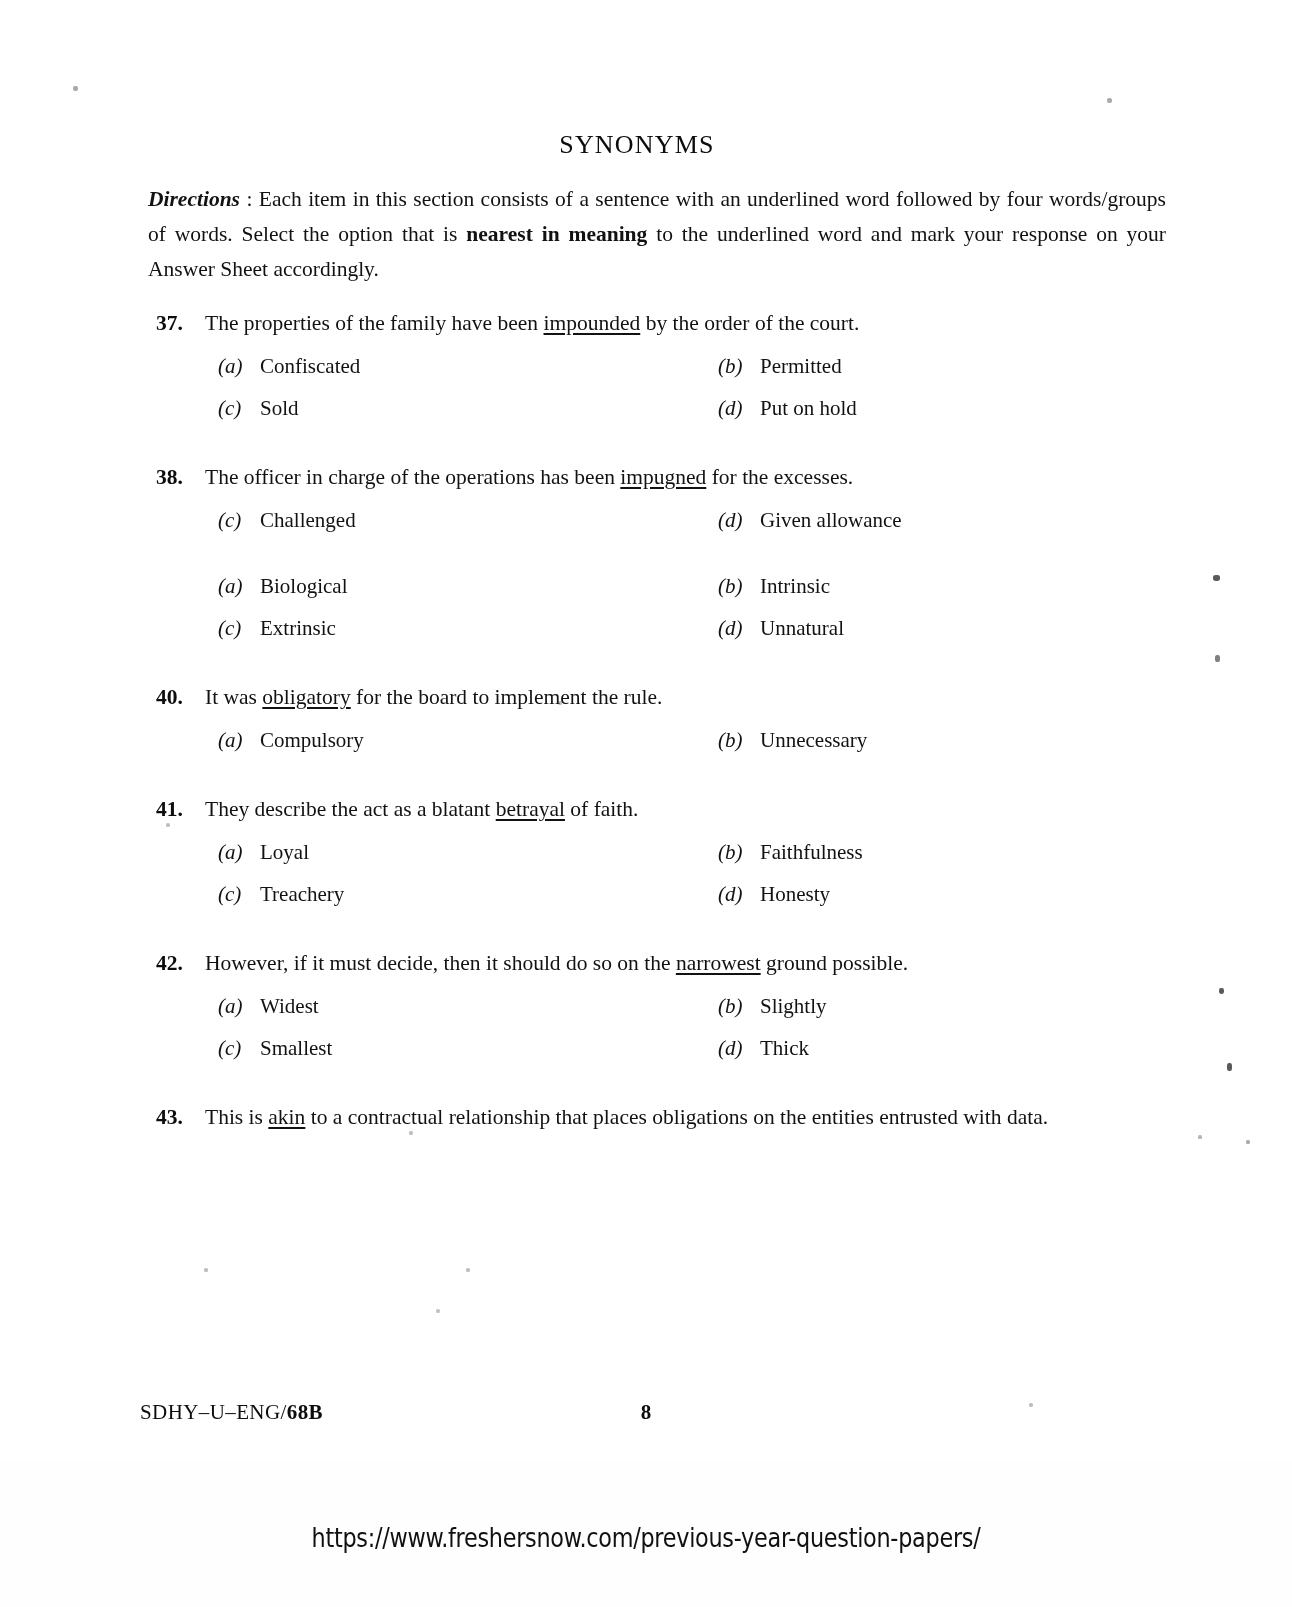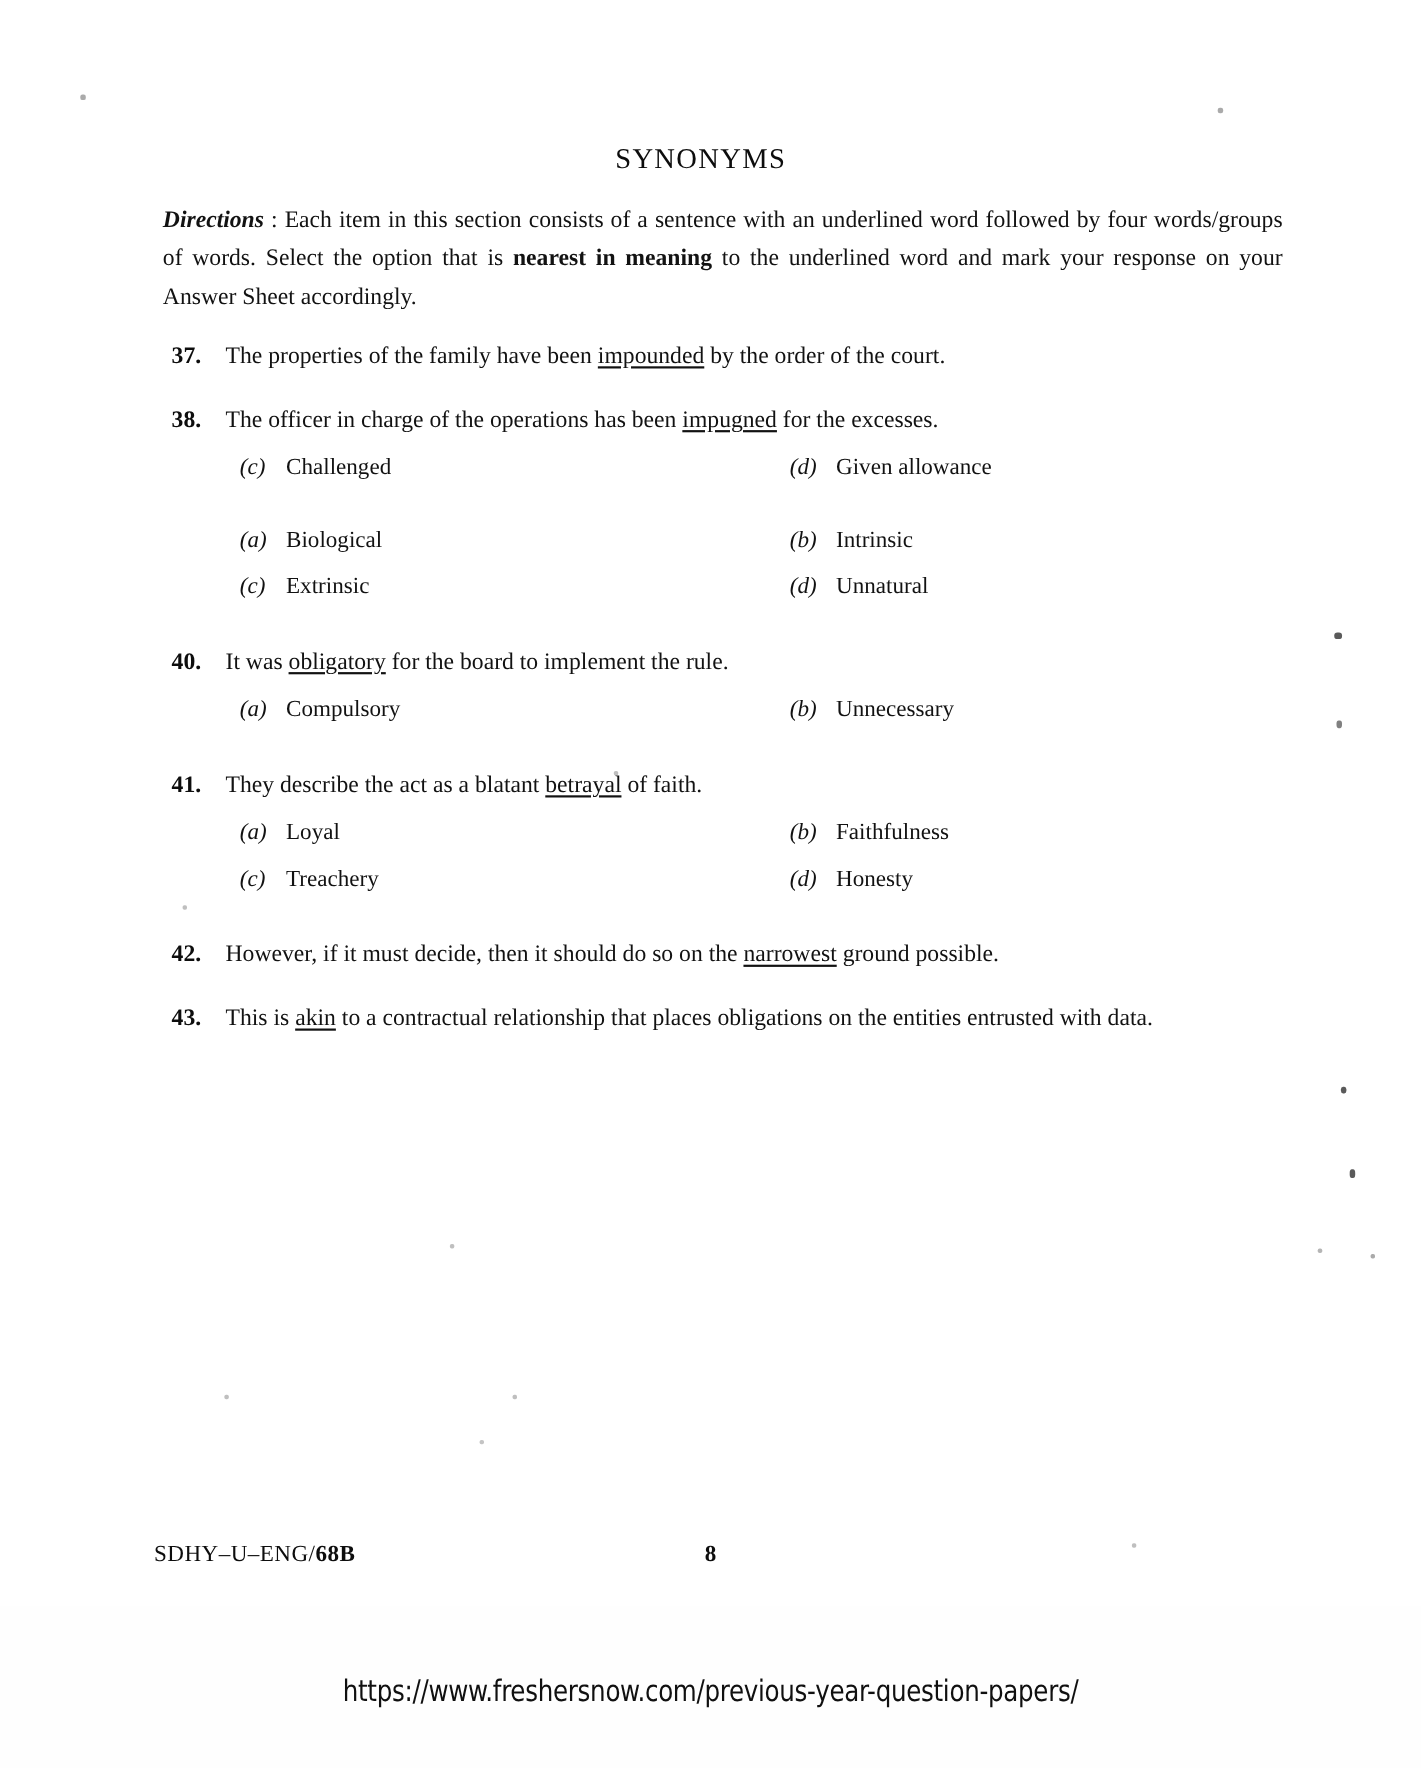--- a/index.html
+++ b/index.html
@@ -190,20 +190,30 @@
 
     <div class="doc-title">SYNONYMS</div>
 
     <div class="directions">
       <span class="directions-label">Directions</span><span> : </span><span>Each item in this section consists of a sentence with an underlined word followed by four words/groups of words. Select the option that is </span><span class="strong-phrase">nearest in meaning</span><span> to the underlined word and mark your response on your Answer Sheet accordingly.</span>
     </div>
 
     <div class="questions" id="questions-container">
         <div class="question-block">
           <div class="q-stem single-line"><span class="q-num">37.</span><span>The properties of the family have been </span><span class="underlined-word">impounded</span><span> by the order of the court.</span></div>
+          <div class="options">
+            <div class="opt-row">
+              <div class="opt col-left"><span class="opt-key">(a)</span><span class="opt-text">Confiscated</span></div>
+              <div class="opt col-right"><span class="opt-key">(b)</span><span class="opt-text">Permitted</span></div>
+            </div>
+            <div class="opt-row">
+              <div class="opt col-left"><span class="opt-key">(c)</span><span class="opt-text">Sold</span></div>
+              <div class="opt col-right"><span class="opt-key">(d)</span><span class="opt-text">Put on hold</span></div>
+            </div>
+          </div>
         </div>
         <div class="question-block">
           <div class="q-stem single-line"><span class="q-num">38.</span><span>The officer in charge of the operations has been </span><span class="underlined-word">impugned</span><span> for the excesses.</span></div>
           <div class="options">
             <div class="opt-row">
               <div class="opt col-left"><span class="opt-key">(c)</span><span class="opt-text">Challenged</span></div>
               <div class="opt col-right"><span class="opt-key">(d)</span><span class="opt-text">Given allowance</span></div>
             </div>
           </div>
         </div>
@@ -236,20 +246,30 @@
               <div class="opt col-right"><span class="opt-key">(b)</span><span class="opt-text">Faithfulness</span></div>
             </div>
             <div class="opt-row">
               <div class="opt col-left"><span class="opt-key">(c)</span><span class="opt-text">Treachery</span></div>
               <div class="opt col-right"><span class="opt-key">(d)</span><span class="opt-text">Honesty</span></div>
             </div>
           </div>
         </div>
         <div class="question-block">
           <div class="q-stem single-line"><span class="q-num">42.</span><span>However, if it must decide, then it should do so on the </span><span class="underlined-word">narrowest</span><span> ground possible.</span></div>
+          <div class="options">
+            <div class="opt-row">
+              <div class="opt col-left"><span class="opt-key">(a)</span><span class="opt-text">Widest</span></div>
+              <div class="opt col-right"><span class="opt-key">(b)</span><span class="opt-text">Slightly</span></div>
+            </div>
+            <div class="opt-row">
+              <div class="opt col-left"><span class="opt-key">(c)</span><span class="opt-text">Smallest</span></div>
+              <div class="opt col-right"><span class="opt-key">(d)</span><span class="opt-text">Thick</span></div>
+            </div>
+          </div>
         </div>
         <div class="question-block">
           <div class="q-stem"><span class="q-num">43.</span><span>This is </span><span class="underlined-word">akin</span><span> to a contractual relationship that places obligations on the entities entrusted with data.</span></div>
         </div>
       </div>
 
     <div class="footer">
       <div class="paper-code"><span>SDHY–U–ENG/</span><span class="code-suffix">68B</span></div>
       <div class="page-number">8</div>
     </div>

